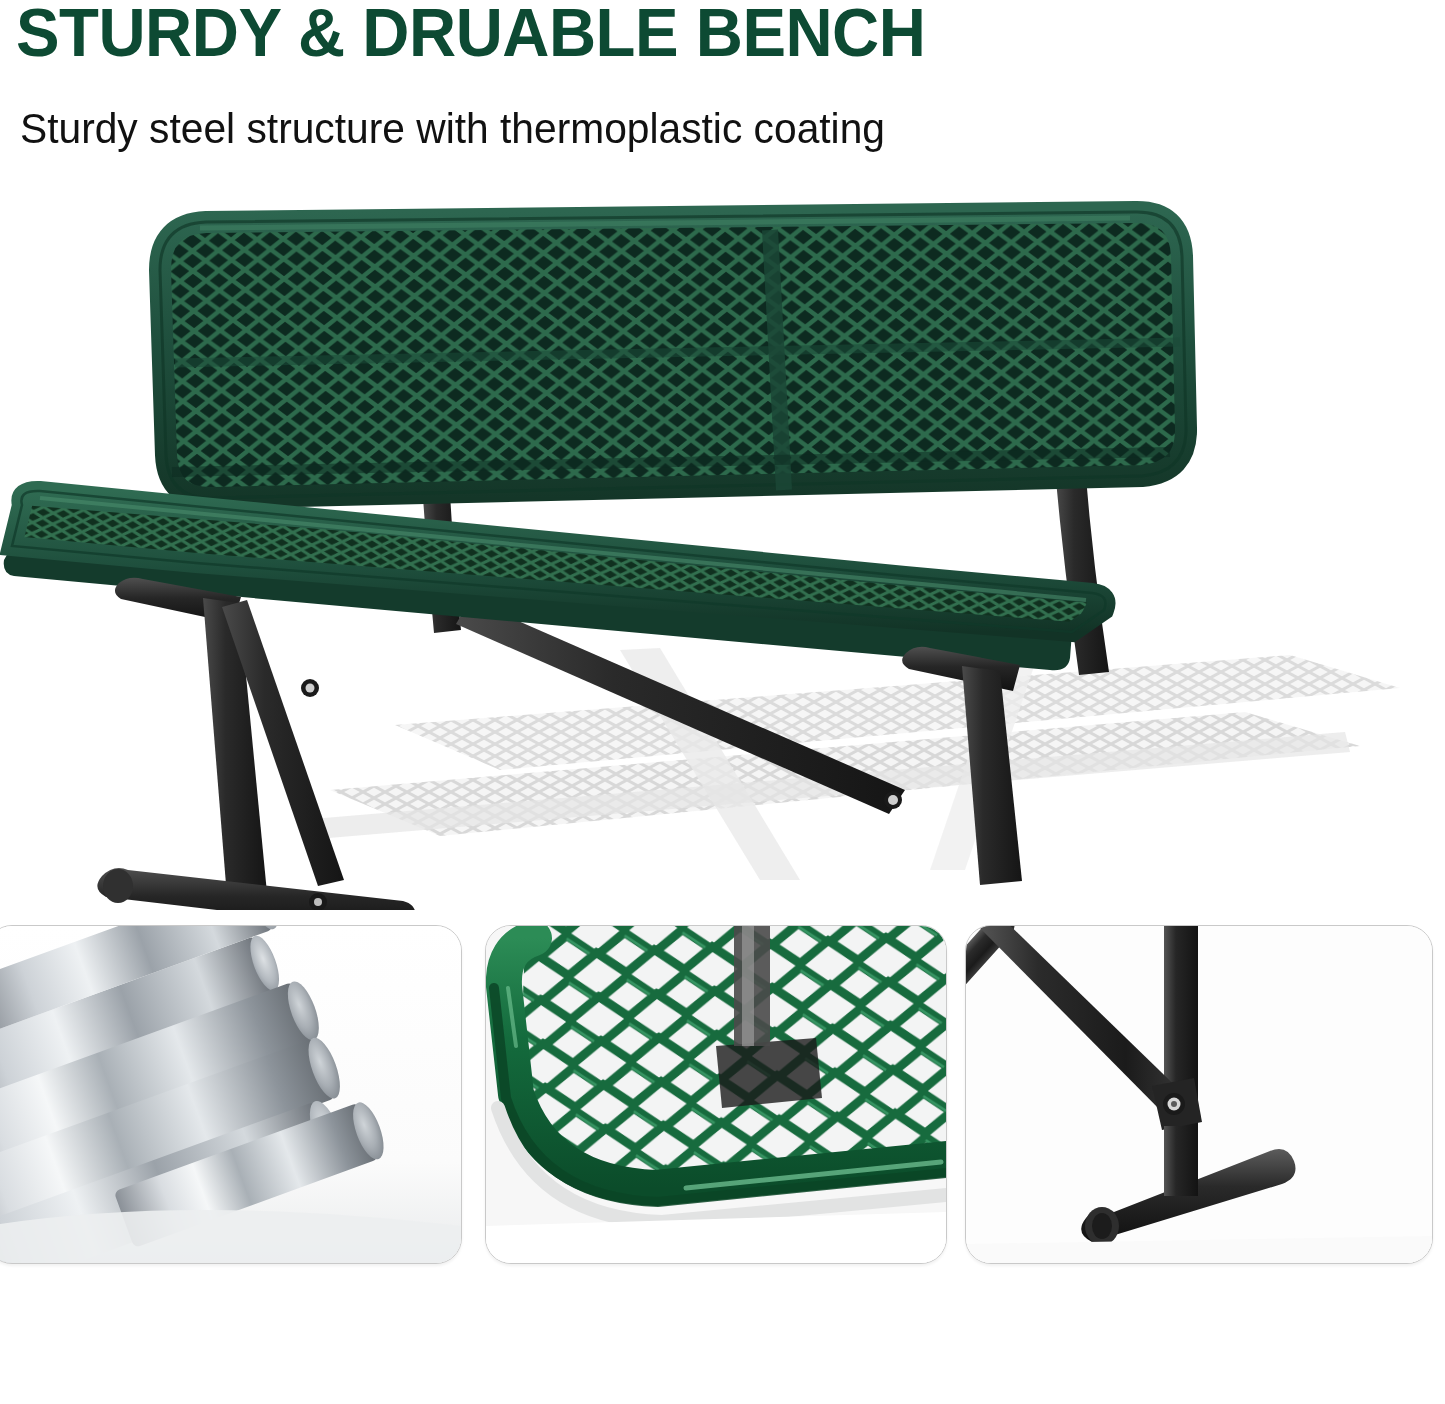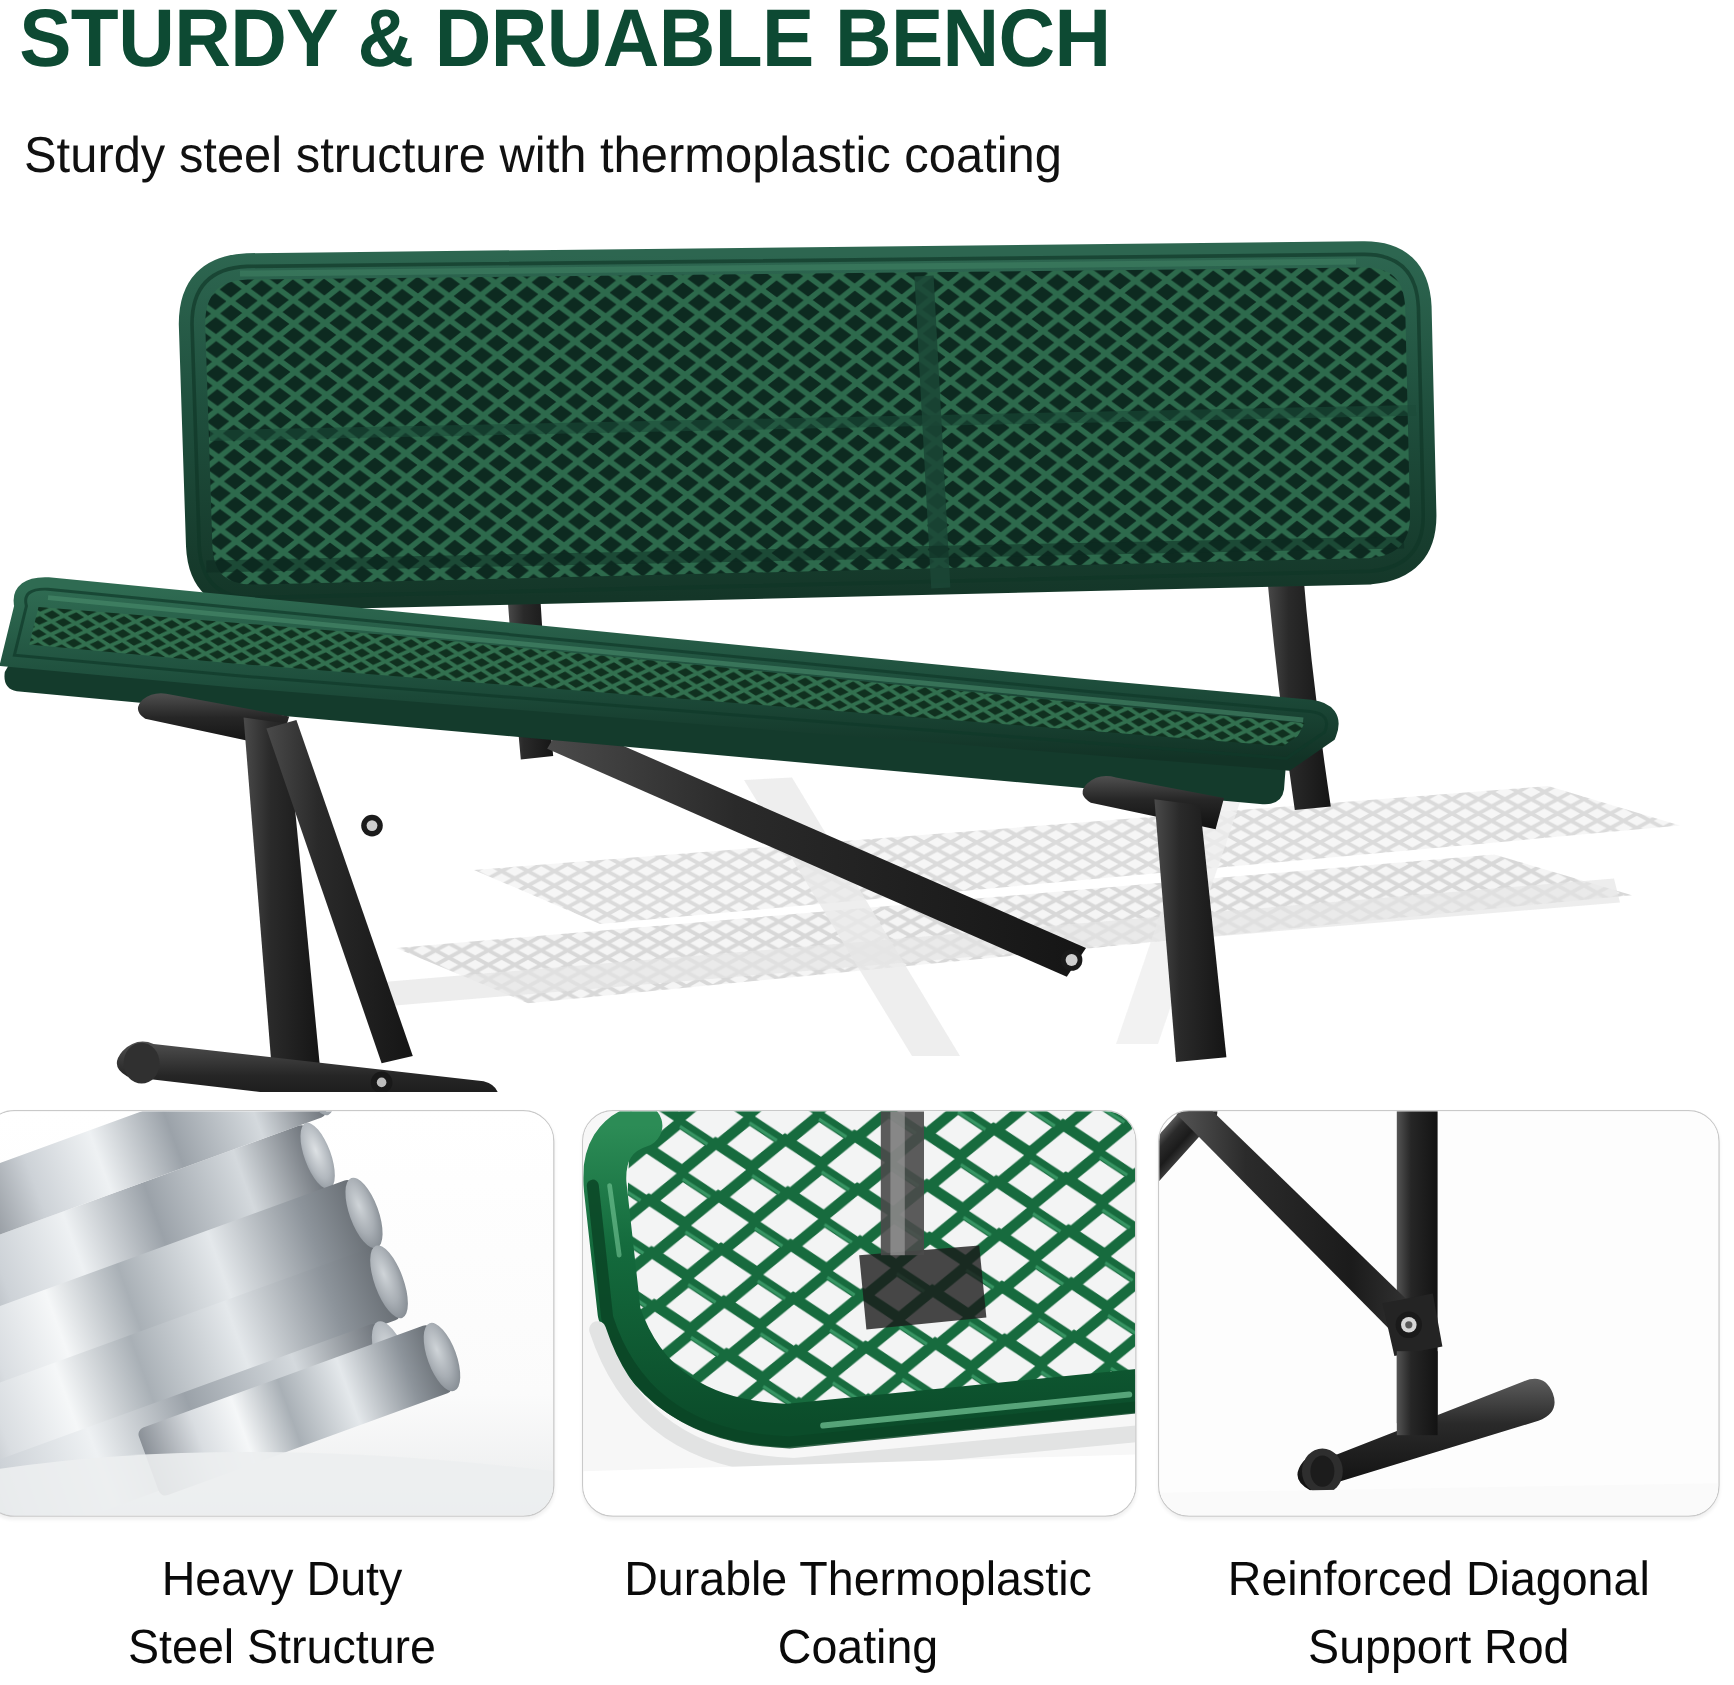--- a/index.html
+++ b/index.html
@@ -351,28 +351,14 @@
         <ellipse cx="136" cy="300" rx="17" ry="19" fill="#2e2e2e"></ellipse>
         <ellipse cx="136" cy="300" rx="10" ry="13" fill="#1c1c1c"></ellipse>
 
         <rect x="198" y="200" width="34" height="70" fill="url(#postG)"></rect>
 
         <path d="M0 318 L466 310 L466 337 L0 337 Z" fill="#fafafa"></path>
       </svg>
     </div>
   </div>
 
-  <div class="captions">
-    <div class="caption c1">
-      <span class="cline">Heavy Duty</span>
-      <span class="cline">Steel Structure</span>
-    </div>
-    <div class="caption c2">
-      <span class="cline">Durable Thermoplastic</span>
-      <span class="cline">Coating</span>
-    </div>
-    <div class="caption c3">
-      <span class="cline">Reinforced Diagonal</span>
-      <span class="cline">Support Rod</span>
-    </div>
-  </div>
 
 </div>
 
 </body></html>

